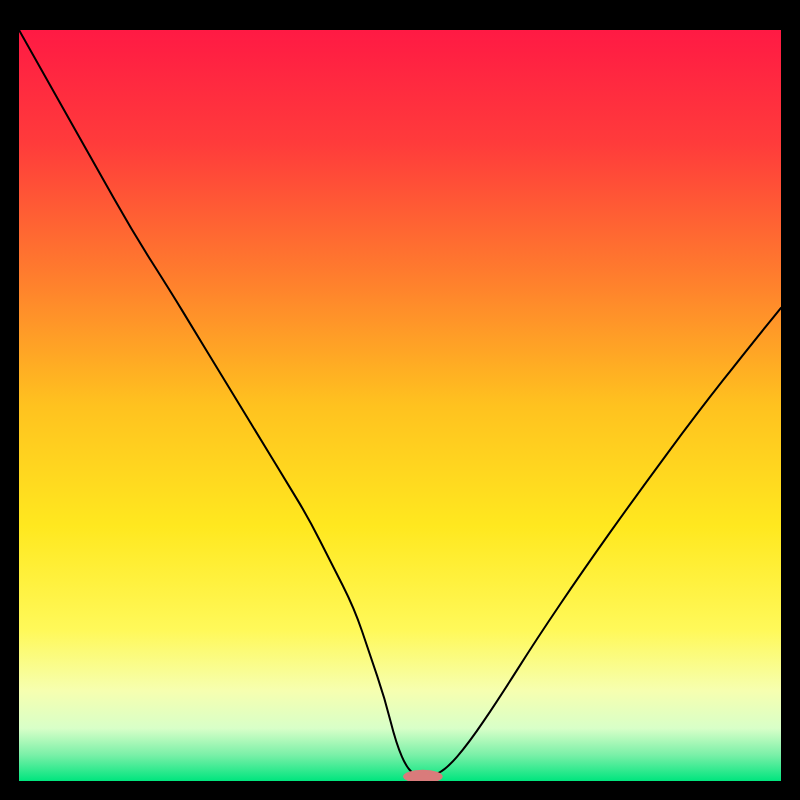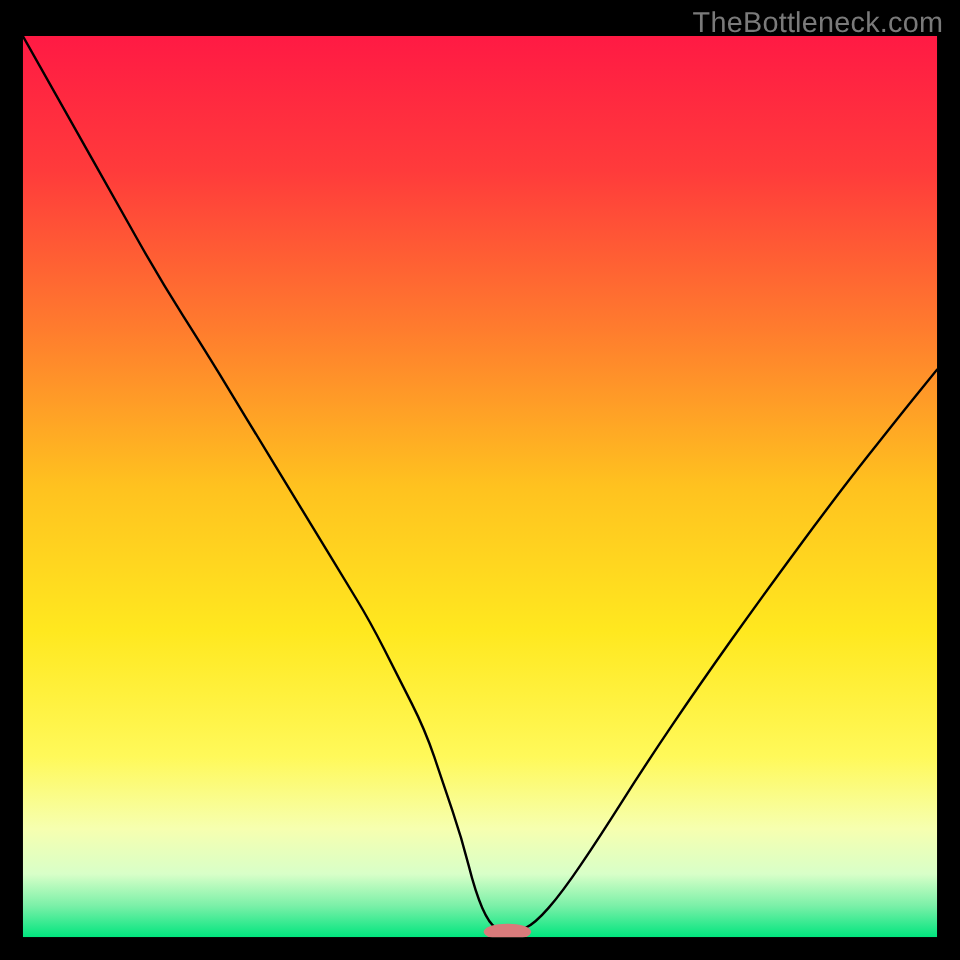--- a/index.html
+++ b/index.html
@@ -35,21 +35,20 @@
     height: 751px;
   }
   svg {
     display: block;
   }
 </style>
 </head>
 <body>
 
 <div class="frame">
-  <div class="watermark">TheBottleneck.com</div>
   <div class="plot-wrap">
     <svg id="chart-svg" width="762" height="751" viewBox="0 0 762 751">
       <defs>
         <linearGradient id="bg-grad" x1="0" y1="0" x2="0" y2="1">
             <stop offset="0%" stop-color="#ff1a44"></stop>
             <stop offset="15%" stop-color="#ff3b3b"></stop>
             <stop offset="32%" stop-color="#ff7a2e"></stop>
             <stop offset="50%" stop-color="#ffc21f"></stop>
             <stop offset="66%" stop-color="#ffe81f"></stop>
             <stop offset="80%" stop-color="#fff95a"></stop>

